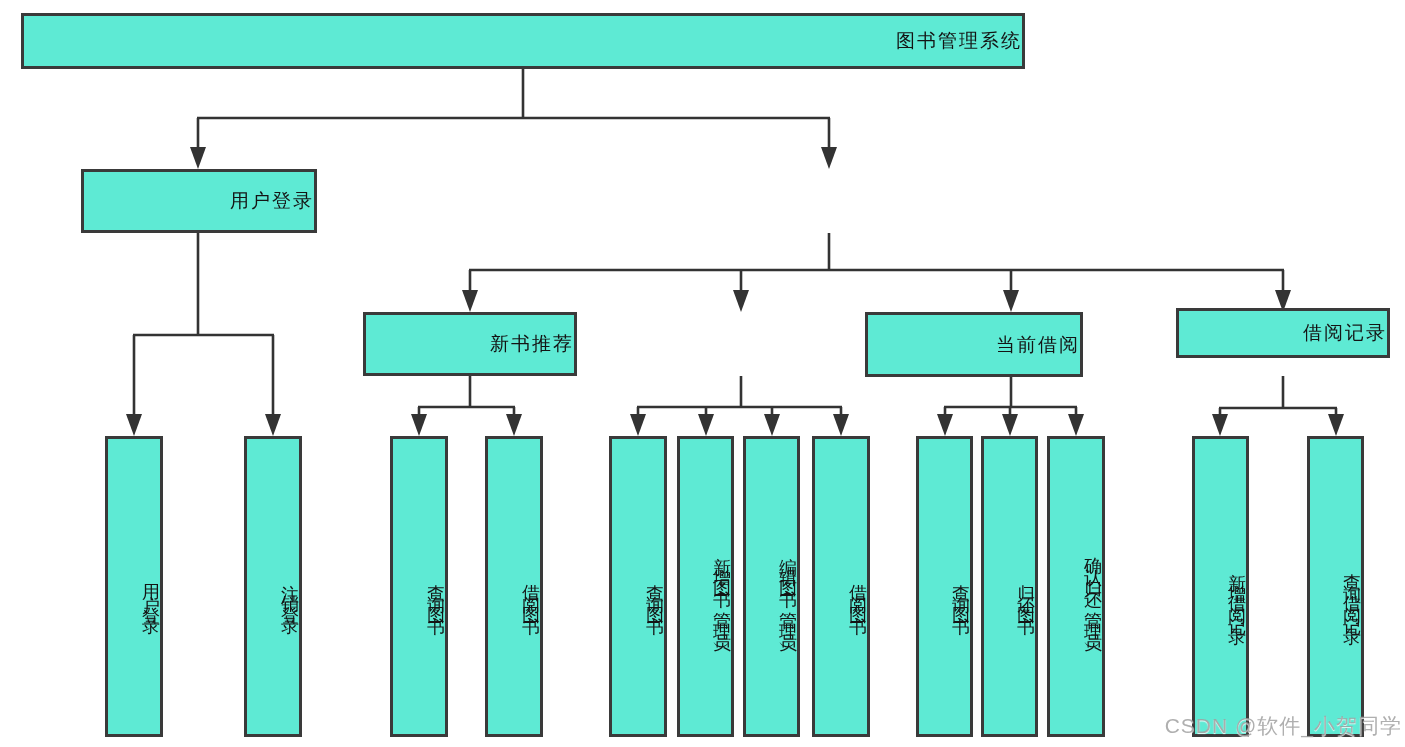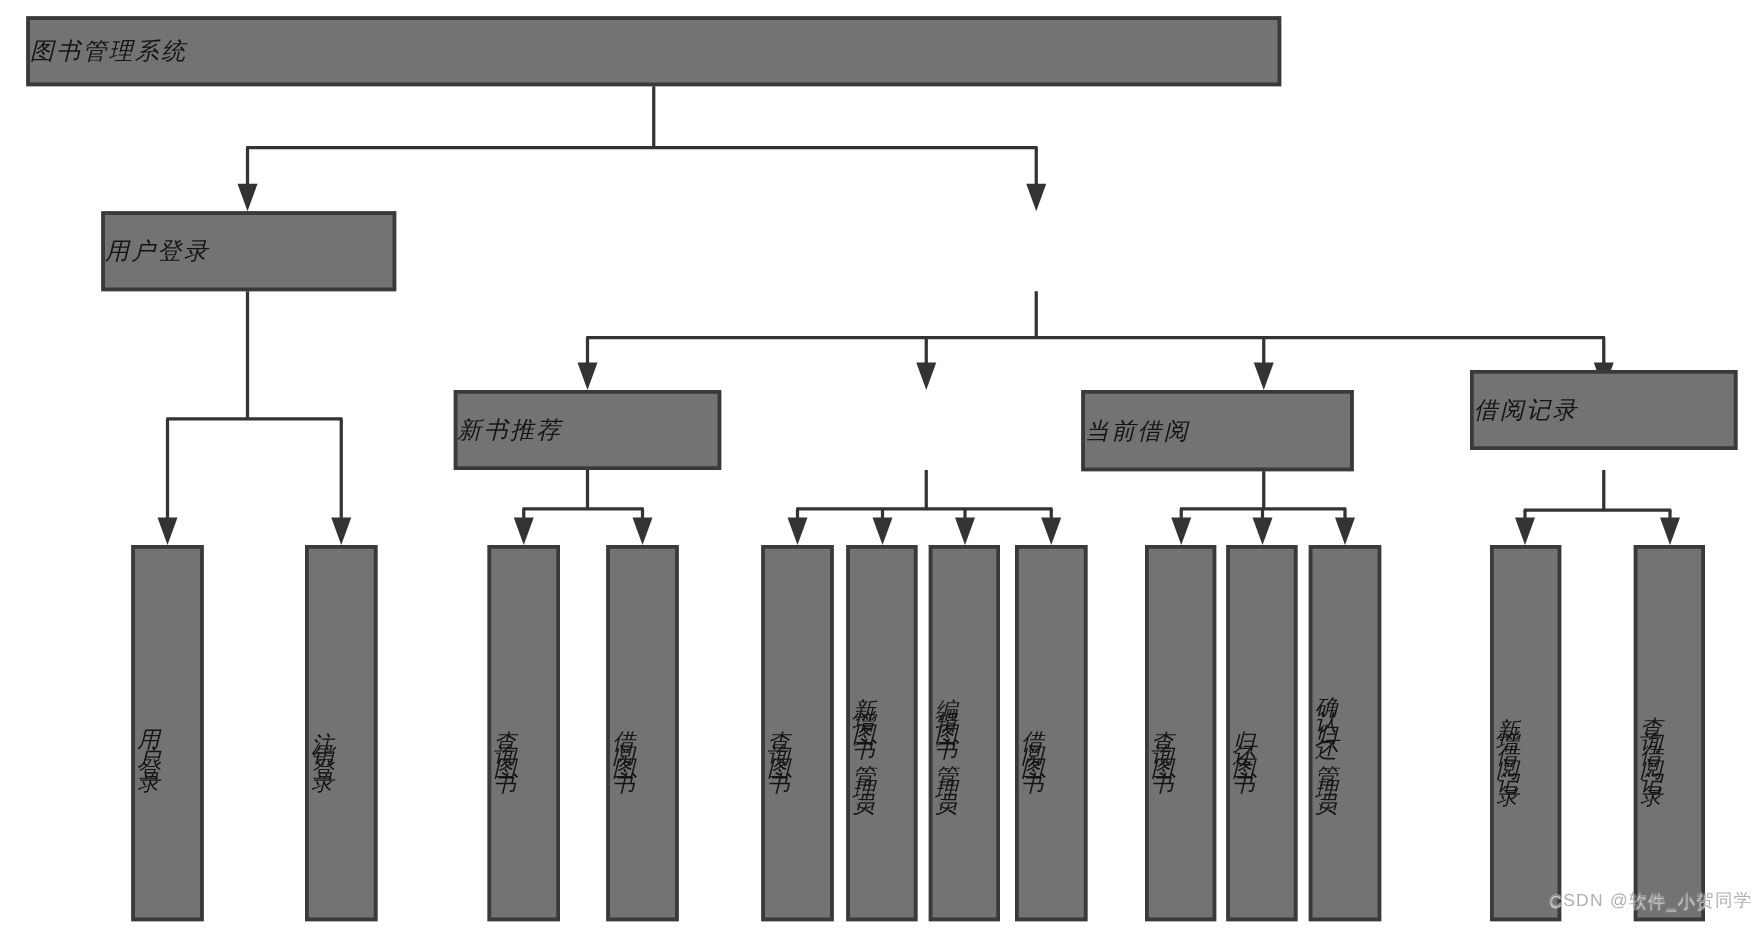--- a/index.html
+++ b/index.html
@@ -15,25 +15,24 @@
     position: absolute;
     left: 0; top: 0;
     width: 1405px; height: 747px;
   }
   .connectors line { stroke: #333333; stroke-width: 2.6; }
   .connectors polygon { fill: #333333; }
   .node {
     position: absolute;
     box-sizing: border-box;
     border: 3px solid #3a3a3a;
-    background: #737373;
+    background: #5eead4;
     display: flex;
     align-items: center;
-    justify-content: flex-start;
-    font-style: italic;
+    justify-content: flex-end;
   }
   .hlabel {
     font-size: 19px;
     color: #141414;
     letter-spacing: 2px;
     white-space: nowrap;
   }
   .vlabel {
     writing-mode: vertical-rl;
     text-orientation: mixed;
@@ -41,21 +40,21 @@
     line-height: 1.1;
     color: #141414;
     letter-spacing: 11px;
     padding-top: 11px;
     white-space: nowrap;
   }
   .watermark {
     position: absolute;
     right: 3px;
     top: 712px;
-    font-size: 14px;
+    font-size: 21px;
     color: rgba(158,158,158,0.82);
     text-shadow: 0 1px 1px rgba(255,255,255,0.9);
     letter-spacing: 1px;
     white-space: nowrap;
   }
 </style>
 </head>
 <body>
 
 <div class="stage">
@@ -143,21 +142,21 @@
   <div class="node" style="left:81px;top:169px;width:236px;height:64px">
     <span class="hlabel">用户登录</span>
   </div>
 
   <div class="node" style="left:363px;top:312px;width:214px;height:64px">
     <span class="hlabel">新书推荐</span>
   </div>
   <div class="node" style="left:865px;top:312px;width:218px;height:65px">
     <span class="hlabel">当前借阅</span>
   </div>
-  <div class="node" style="left:1176px;top:296px;width:214px;height:64px">
+  <div class="node" style="left:1176px;top:308px;width:214px;height:50px">
     <span class="hlabel">借阅记录</span>
   </div>
 
   <div class="node" style="left:105px;top:436px;width:58px;height:301px">
     <span class="vlabel">用户登录</span>
   </div>
   <div class="node" style="left:244px;top:436px;width:58px;height:301px">
     <span class="vlabel">注销登录</span>
   </div>
 

